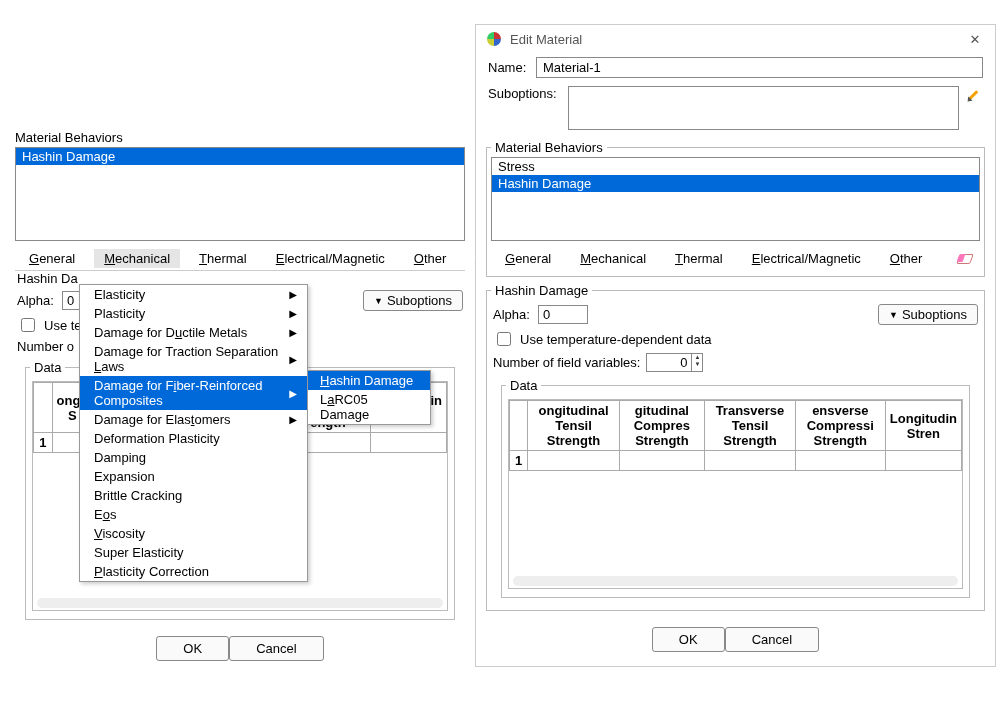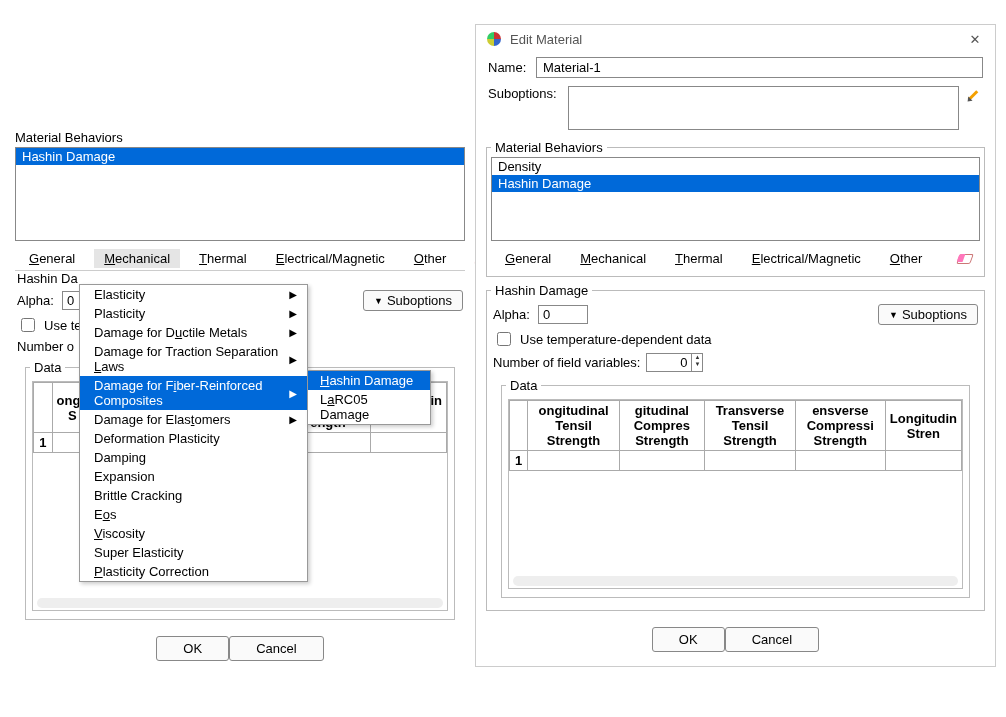--- a/index.html
+++ b/index.html
@@ -222,21 +222,21 @@
   </div>
   <div class="form-row" style="align-items:flex-start;">
     <span class="lbl">Suboptions:</span>
     <textarea style=""></textarea>
     <div class="pencil"></div>
   </div>
 
   <fieldset>
     <legend>Material Behaviors</legend>
     <div class="behaviors-list" style="height:84px">
-      <div class="item">Density</div>
+      <div class="item">Stress</div>
       <div class="item selected">Hashin Damage</div>
     </div>
     <div class="menubar" style="margin-top:6px;">
       <div class="menuitem"><span class="ul">G</span>eneral</div>
       <div class="menuitem"><span class="ul">M</span>echanical</div>
       <div class="menuitem"><span class="ul">T</span>hermal</div>
       <div class="menuitem"><span class="ul">E</span>lectrical/Magnetic</div>
       <div class="menuitem"><span class="ul">O</span>ther</div>
       <div class="spacer"></div>
       <div class="eraser"></div>

